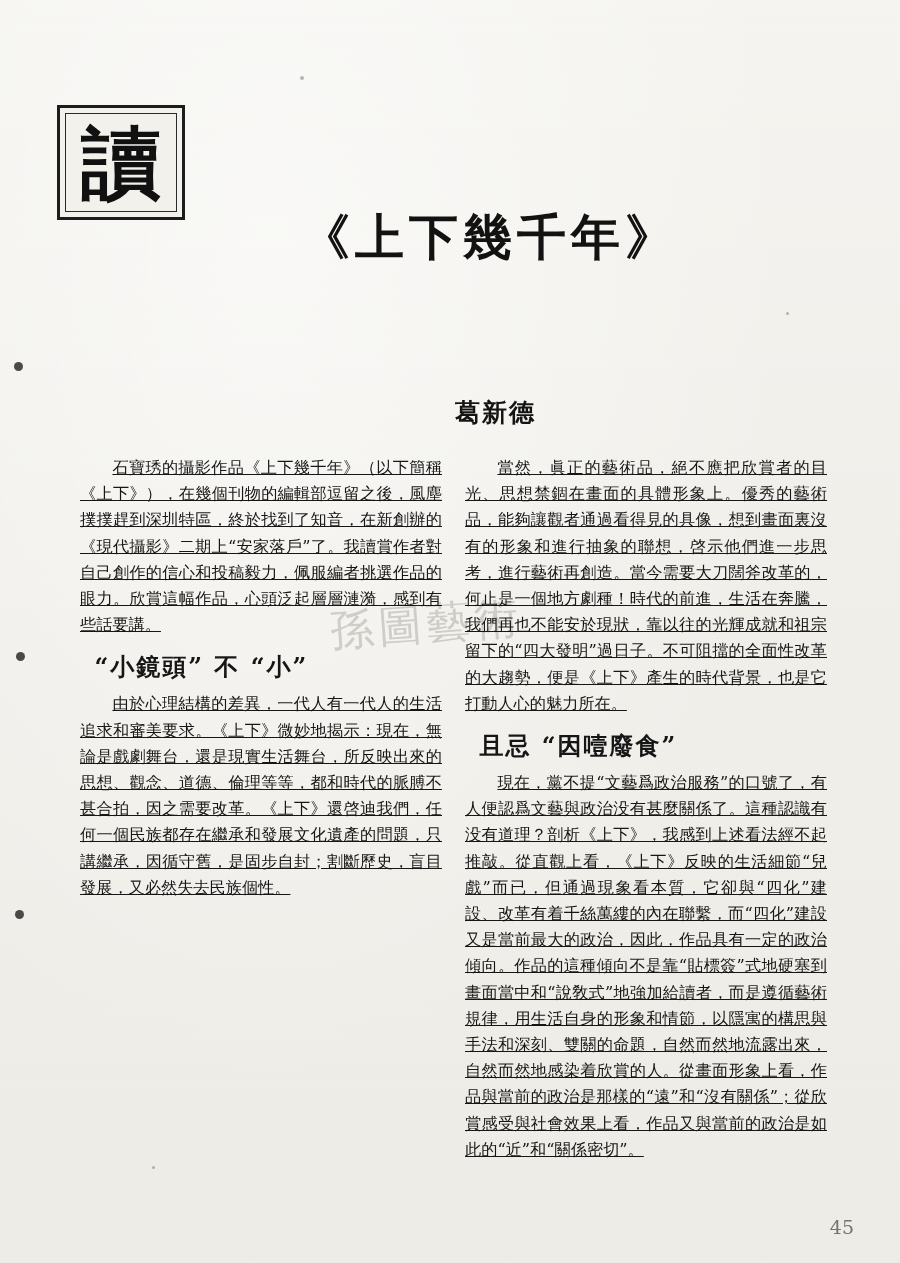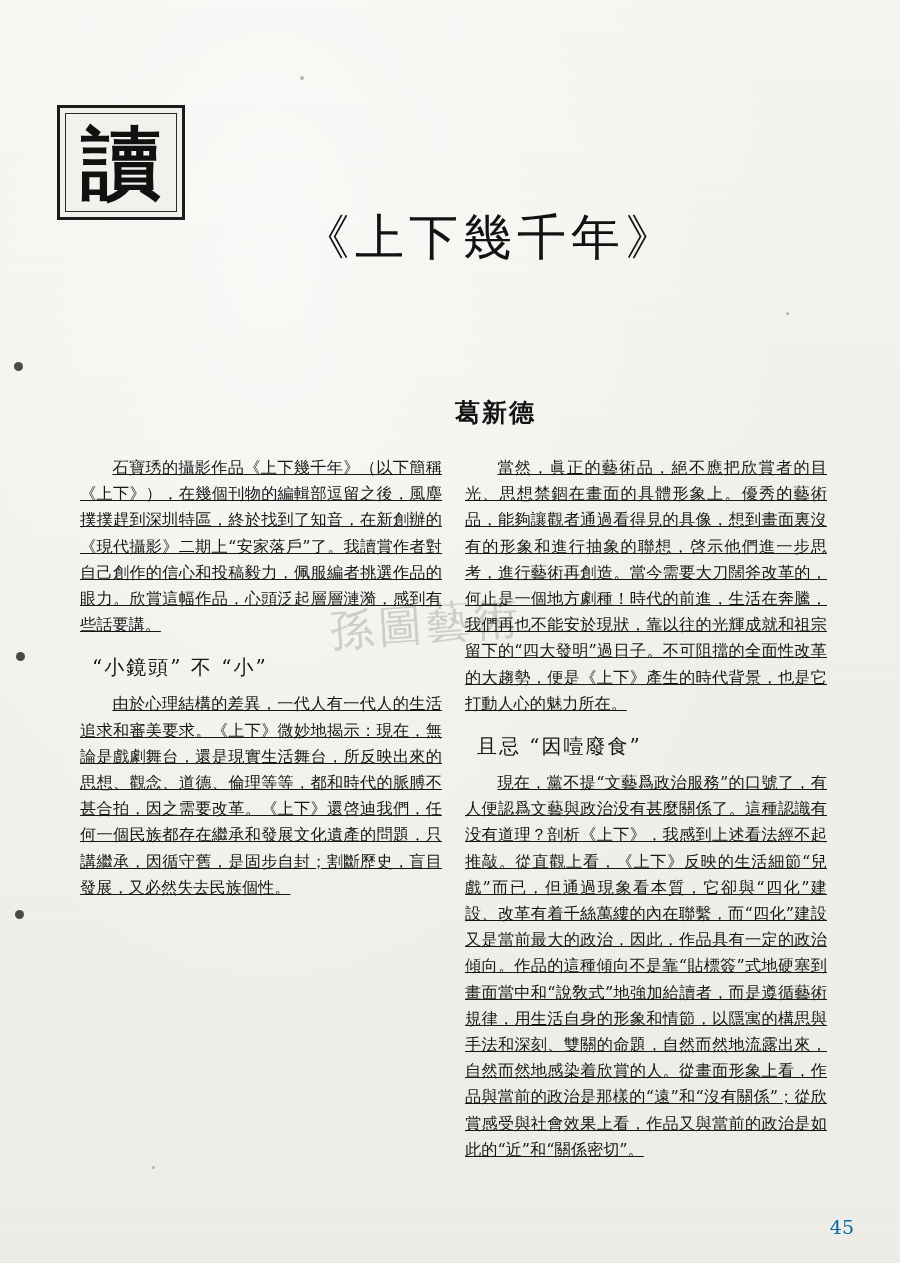--- a/index.html
+++ b/index.html
@@ -63,21 +63,21 @@
   }
 
   .headline {
     position: absolute;
     left: 255px;
     top: 205px;
     width: 470px;
     text-align: center;
     font-family: "DejaVu Serif", serif;
     font-size: 49px;
-    font-weight: 400;
+    font-weight: 700;
     letter-spacing: 5px;
     color: #121212;
     white-space: nowrap;
   }
 
   .byline {
     position: absolute;
     left: 455px;
     top: 396px;
     font-family: "DejaVu Serif", serif;
@@ -117,22 +117,22 @@
   .col-right { left: 465px; }
 
   .col p {
     margin: 0;
     text-indent: 2em;
     text-decoration: underline;
   }
 
   .sec-head {
     font-family: "DejaVu Serif", serif;
-    font-weight: 400;
-    font-size: 20px;
+    font-weight: 700;
+    font-size: 24px;
     line-height: 44px;
     letter-spacing: 2px;
     text-indent: 0.6em;
     margin: 7px 0 2px 0;
   }
 
   
   .hole {
     position: absolute;
     width: 9px;
@@ -144,21 +144,21 @@
   .h1 { left: 14px; top: 362px; }
   .h2 { left: 16px; top: 652px; }
   .h3 { left: 15px; top: 910px; }
 
   .page-num {
     position: absolute;
     right: 46px;
     bottom: 25px;
     font-family: "DejaVu Serif", serif;
     font-size: 19px;
-    color: #0369a1;
+    color: #737373;
   }
 
   
   .speck {
     position: absolute;
     background: rgba(60,60,55,0.35);
     border-radius: 50%;
   }
 </style>
 </head>

